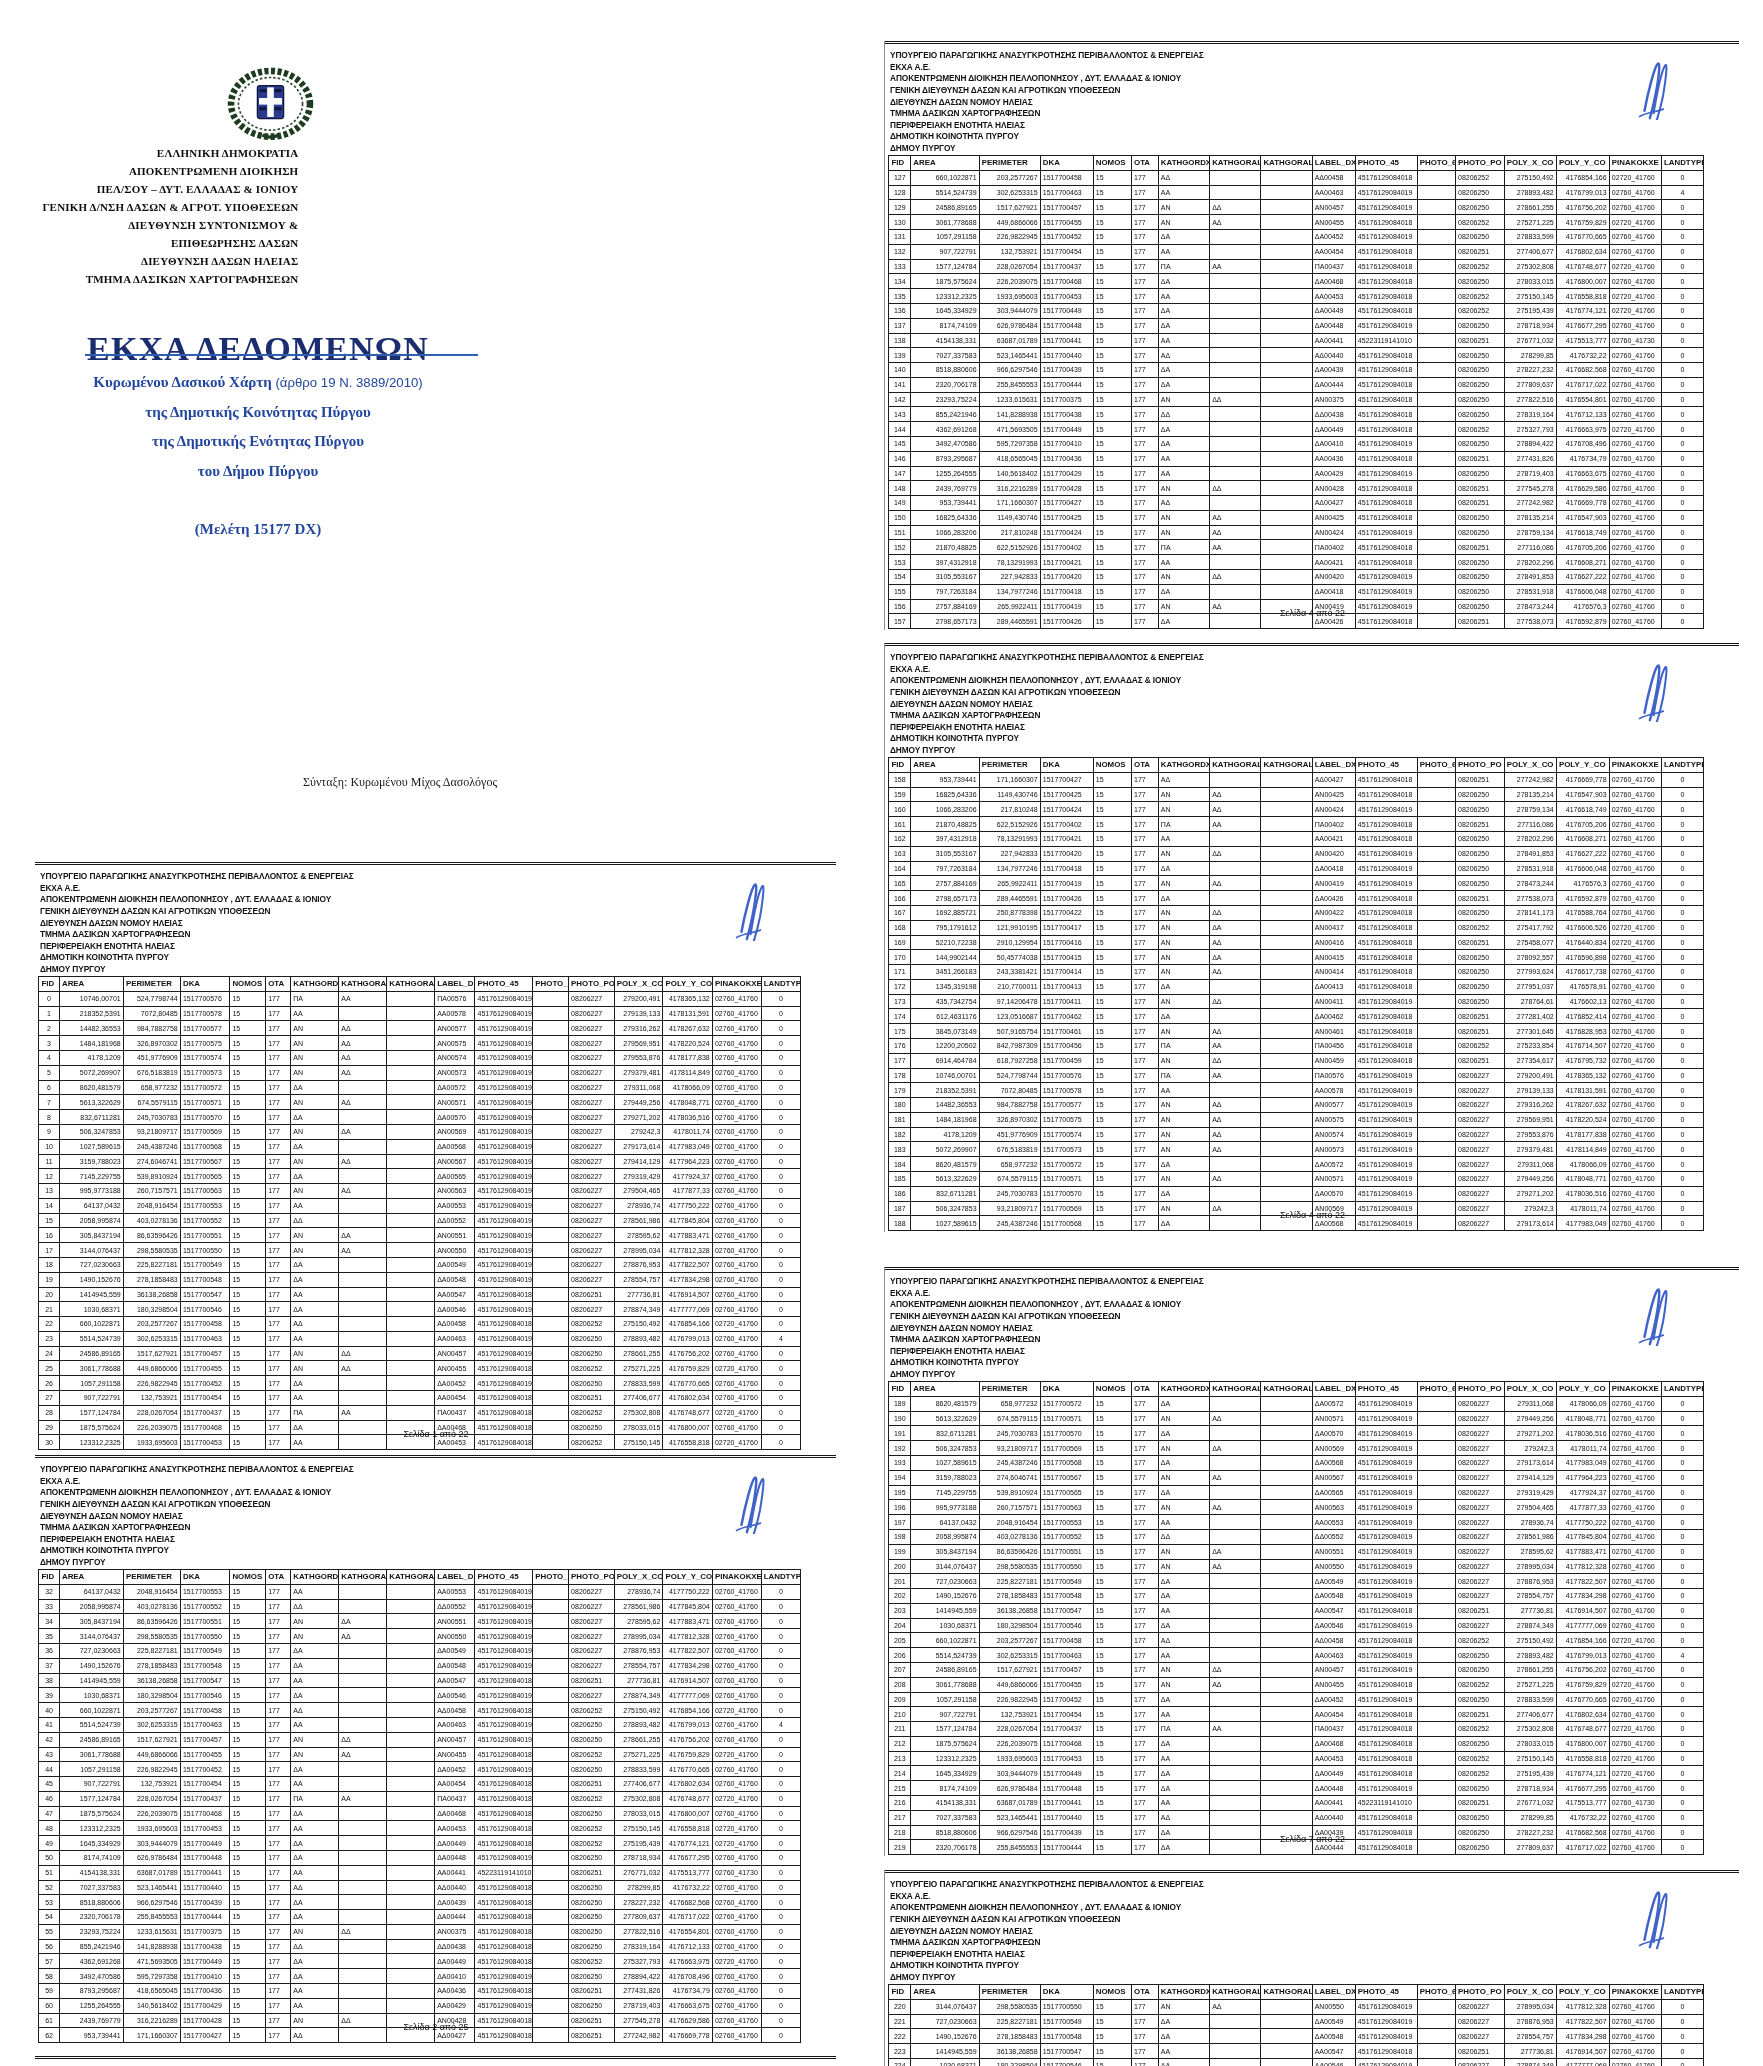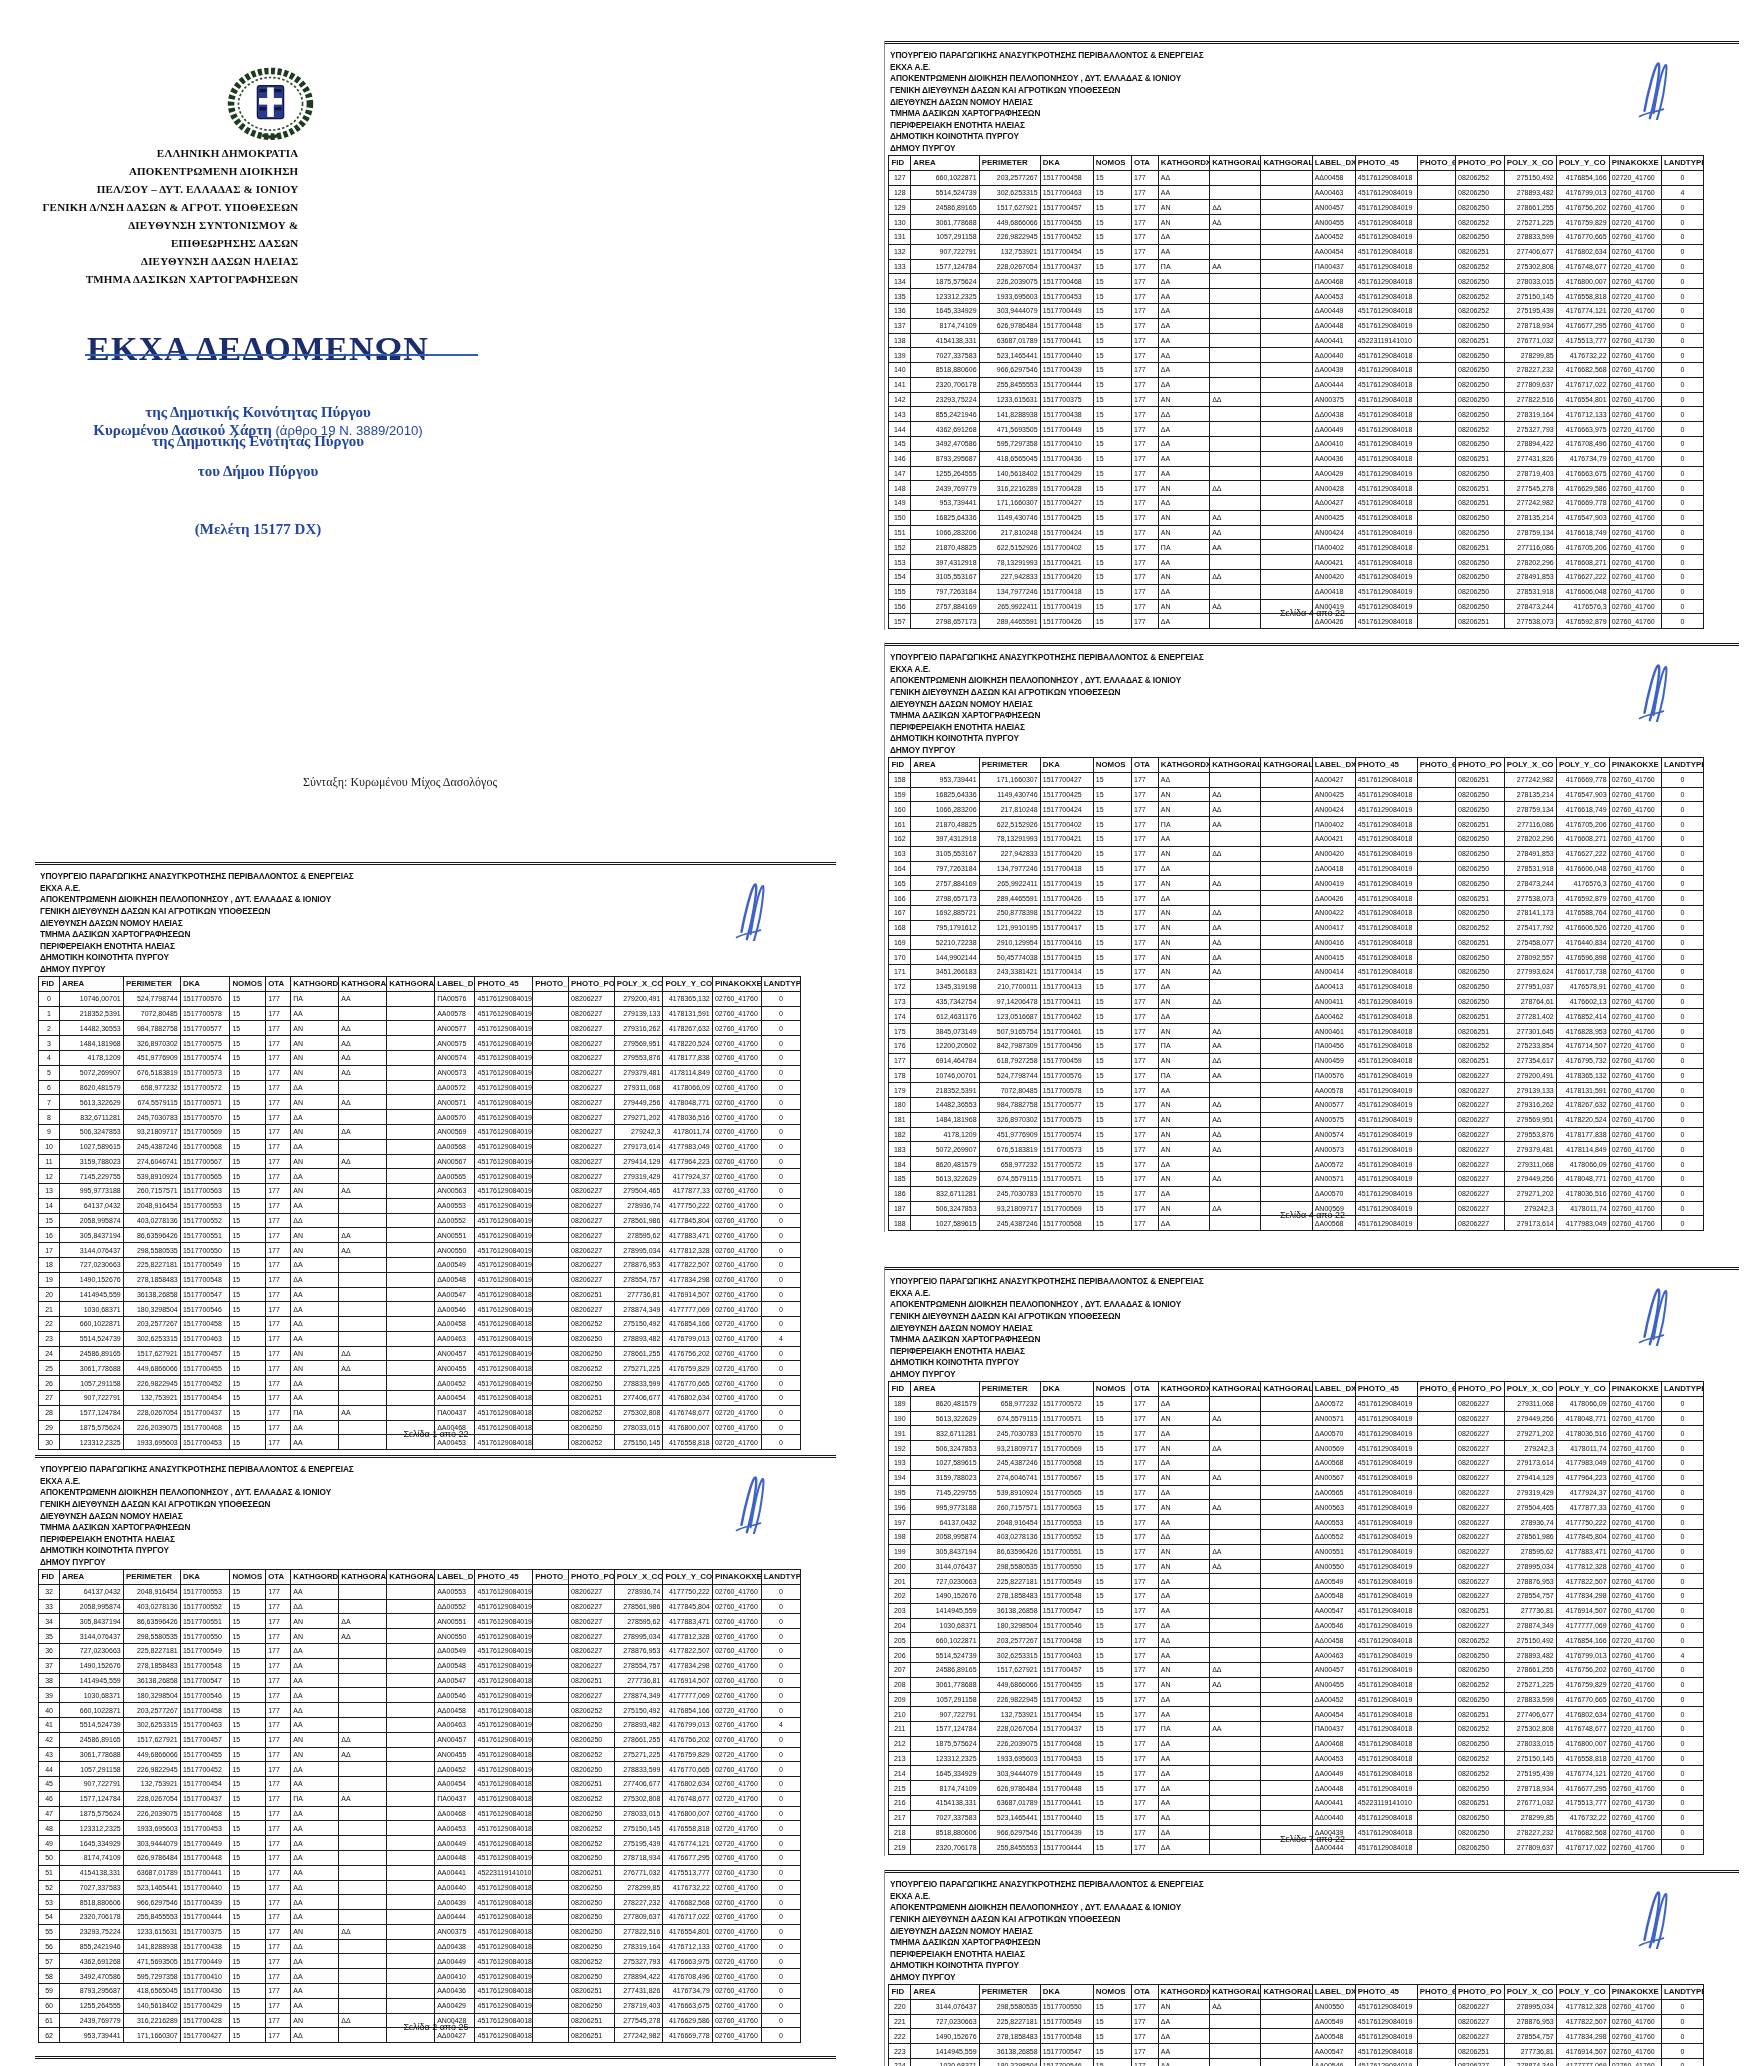--- a/index.html
+++ b/index.html
@@ -14,21 +14,21 @@
   .gov-lines{position:absolute;left:7.4px;top:144px;}
   .gov-line{font-family:"Liberation Serif",serif;font-weight:bold;font-size:11px;line-height:18px;
             letter-spacing:0.2px;color:#0c0c0c;white-space:nowrap;text-align:right;}
   .cover-title{position:absolute;left:16.5px;top:307px;width:413px;text-align:center;
                font-family:"Liberation Serif",serif;font-weight:bold;font-size:34px;
                letter-spacing:1.2px;color:#1b2d6e;}
   .title-rule{position:absolute;left:50px;top:354px;width:393px;height:2.1px;background:#2e5fb0;}
   .subtitle{position:absolute;left:16.5px;width:413px;text-align:center;
             font-family:"Liberation Serif",serif;font-weight:bold;font-size:15px;color:#23479e;white-space:nowrap;}
   .subtitle .paren{font-family:"Liberation Sans",sans-serif;font-weight:normal;font-size:13.2px;}
-  .sub1{top:374px;margin-top:48px;} .sub2{top:404px;} .sub3{top:433px;} .sub4{top:463px;} .study{top:521px;}
+  .sub1{top:374px;} .sub2{top:404px;} .sub3{top:433px;} .sub4{top:463px;} .study{top:521px;}
   .author{position:absolute;left:268px;top:775px;font-family:"Liberation Serif",serif;
           font-size:12px;color:#1c1c1c;white-space:nowrap;}
   
   .dline{height:4.5px;border-top:1.7px solid #161616;position:relative;margin-right:0.8px;}
   .dline::after{content:"";position:absolute;left:0;right:0;top:1.2px;height:0.8px;background:#161616;}
   .page-header{position:relative;margin:3.7px 0 0 5px;}
   .ph-line{font-weight:bold;font-size:8.3px;line-height:11.6px;letter-spacing:-0.1px;white-space:nowrap;}
   .sig{position:absolute;right:70px;top:7.4px;}
   .page table{table-layout:fixed;border-collapse:collapse;margin-left:3.3px;width:calc(100% - 39px);
               border:1.2px solid #161616;}

